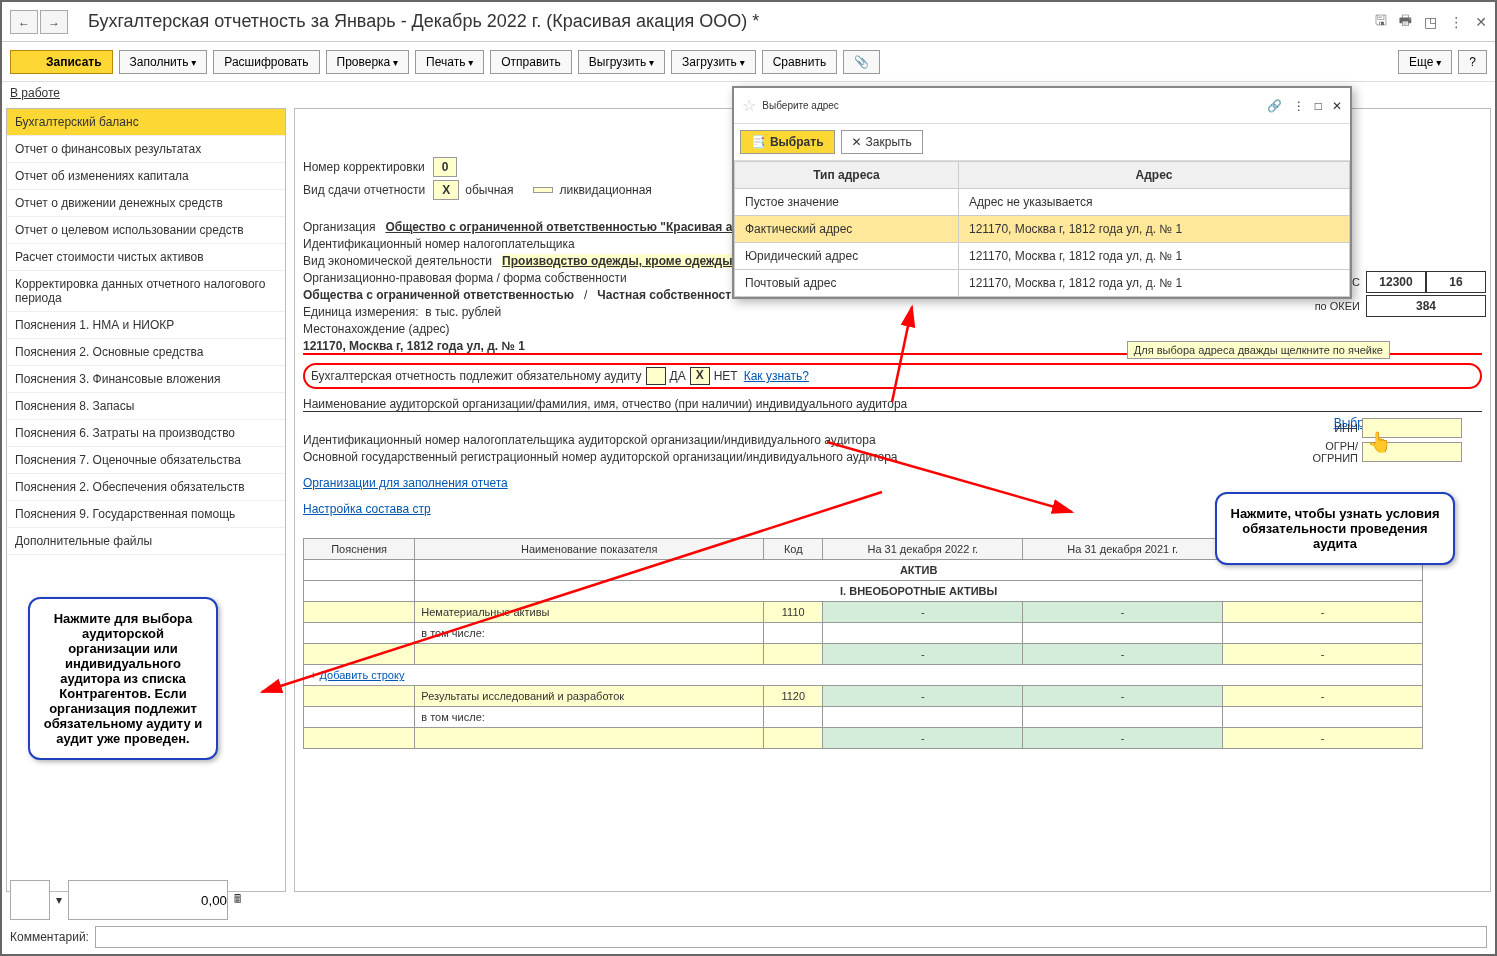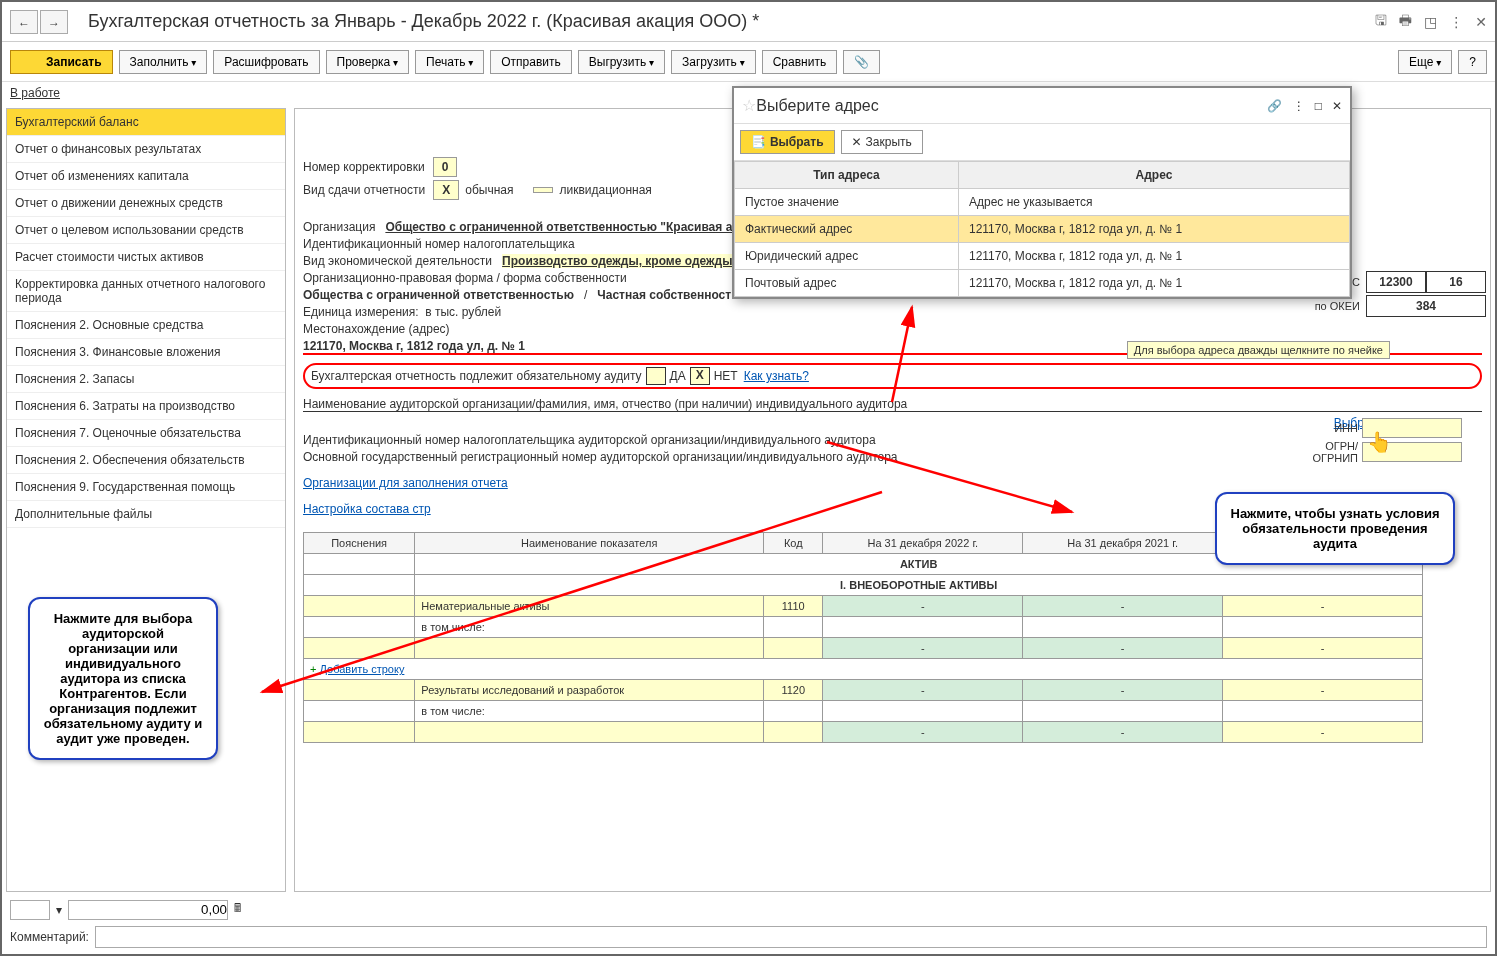--- a/index.html
+++ b/index.html
@@ -39,36 +39,36 @@
 .tooltip-yellow { position: absolute; right: 100px; top: 232px; background: #ffffcc; border: 1px solid #999; padding: 2px 6px; font-size: 11px; }
 .audit-row { display: flex; align-items: center; border: 2px solid red; border-radius: 16px; padding: 2px 6px; margin: 8px 0; }
 .audit-checkbox { border: 1px solid #333; width: 20px; height: 18px; text-align: center; margin: 0 4px; font-weight: bold; background: #ffffcc; }
 .link-blue { color: #0056b3; text-decoration: underline; cursor: pointer; }
 .auditor-fields { position: relative; margin-top: 4px; }
 .auditor-right { position: absolute; right: 20px; top: 0; }
 .auditor-box { display: flex; align-items: center; margin: 2px 0; }
 .auditor-lbl { width: 60px; text-align: right; padding-right: 4px; font-size: 11px; }
 .auditor-input { border: 1px solid #999; background: #ffffcc; width: 100px; height: 20px; }
 .cursor-icon { position: absolute; right: 90px; top: 14px; font-size: 20px; }
-.table { border-collapse: collapse; width: 95%; margin-top: 16px; }
+.table { border-collapse: collapse; width: 95%; margin-top: 22px; }
 .table th, .table td { border: 1px solid #999; padding: 4px 6px; font-size: 11px; text-align: center; }
 .table th { background: #f5f5f5; font-weight: normal; }
 .table .row-yellow { background: #ffffcc; }
 .table .cell-green { background: #d4edda; }
 .table .left { text-align: left; }
 .callout { position: absolute; border: 2px solid #2040c0; border-radius: 12px; padding: 12px; background: #fff; text-align: center; font-weight: bold; font-size: 13px; color: #000; box-shadow: 2px 2px 5px rgba(0,0,0,0.3); }
 .callout-left { left: 26px; top: 595px; width: 190px; }
 .callout-right { right: 40px; top: 490px; width: 240px; }
 .bottom-bar { position: absolute; bottom: 30px; left: 0; right: 0; display: flex; align-items: center; padding: 4px 8px; gap: 6px; }
-.bottom-input { border: 1px solid #aaa; height: 20px; }
+.bottom-input { border: 1px solid #aaa; height: 40px; }
 .comment-row { position: absolute; bottom: 4px; left: 0; right: 0; display: flex; align-items: center; padding: 2px 8px; }
 .comment-input { flex: 1; border: 1px solid #aaa; height: 22px; margin-left: 6px; }
 .popup { position: absolute; top: 84px; left: 730px; width: 620px; border: 2px solid #888; background: #fff; box-shadow: 3px 3px 10px rgba(0,0,0,0.3); }
 .popup-title { display: flex; align-items: center; padding: 8px; border-bottom: 1px solid #ddd; }
-.popup-title-text { font-size: 16px; flex: 1; }
+.popup-title-text { font-size: 10px; flex: 1; margin-left: 6px; }
 .popup-tools { display: flex; gap: 10px; }
 .popup-toolbar { display: flex; gap: 6px; padding: 6px; border-bottom: 1px solid #ddd; }
 .popup-btn { border: 1px solid #999; padding: 4px 10px; cursor: pointer; display: flex; align-items: center; gap: 4px; }
 .popup-btn-primary { background: #fdd835; font-weight: bold; }
 .popup-table { width: 100%; border-collapse: collapse; }
 .popup-table th, .popup-table td { border: 1px solid #ccc; padding: 6px 10px; text-align: left; font-size: 12px; }
 .popup-table th { background: #f0f0f0; text-align: center; }
 .popup-table tr.selected { background: #ffe89c; }
 .star { color: #ccc; font-size: 16px; }
 svg.arrow-svg { position: absolute; pointer-events: none; }
@@ -112,23 +112,24 @@
 
   <div class="main">
     <div class="sidebar">
       <div class="sidebar-item active">Бухгалтерский баланс</div>
       <div class="sidebar-item">Отчет о финансовых результатах</div>
       <div class="sidebar-item">Отчет об изменениях капитала</div>
       <div class="sidebar-item">Отчет о движении денежных средств</div>
       <div class="sidebar-item">Отчет о целевом использовании средств</div>
       <div class="sidebar-item">Расчет стоимости чистых активов</div>
       <div class="sidebar-item">Корректировка данных отчетного налогового периода</div>
+      <div class="sidebar-item">Пояснения 1. НМА и НИОКР</div>
       <div class="sidebar-item">Пояснения 2. Основные средства</div>
       <div class="sidebar-item">Пояснения 3. Финансовые вложения</div>
-      <div class="sidebar-item">Пояснения 2. Запасы</div>
+      <div class="sidebar-item">Пояснения 8. Запасы</div>
       <div class="sidebar-item">Пояснения 6. Затраты на производство</div>
       <div class="sidebar-item">Пояснения 7. Оценочные обязательства</div>
       <div class="sidebar-item">Пояснения 2. Обеспечения обязательств</div>
       <div class="sidebar-item">Пояснения 9. Государственная помощь</div>
       <div class="sidebar-item">Дополнительные файлы</div>
     </div>
 
     <div class="content">
       <div class="doc-title">Бухгалтерский баланс</div>
       <div class="doc-subtitle">на 31 декабря 2022 г.</div>

